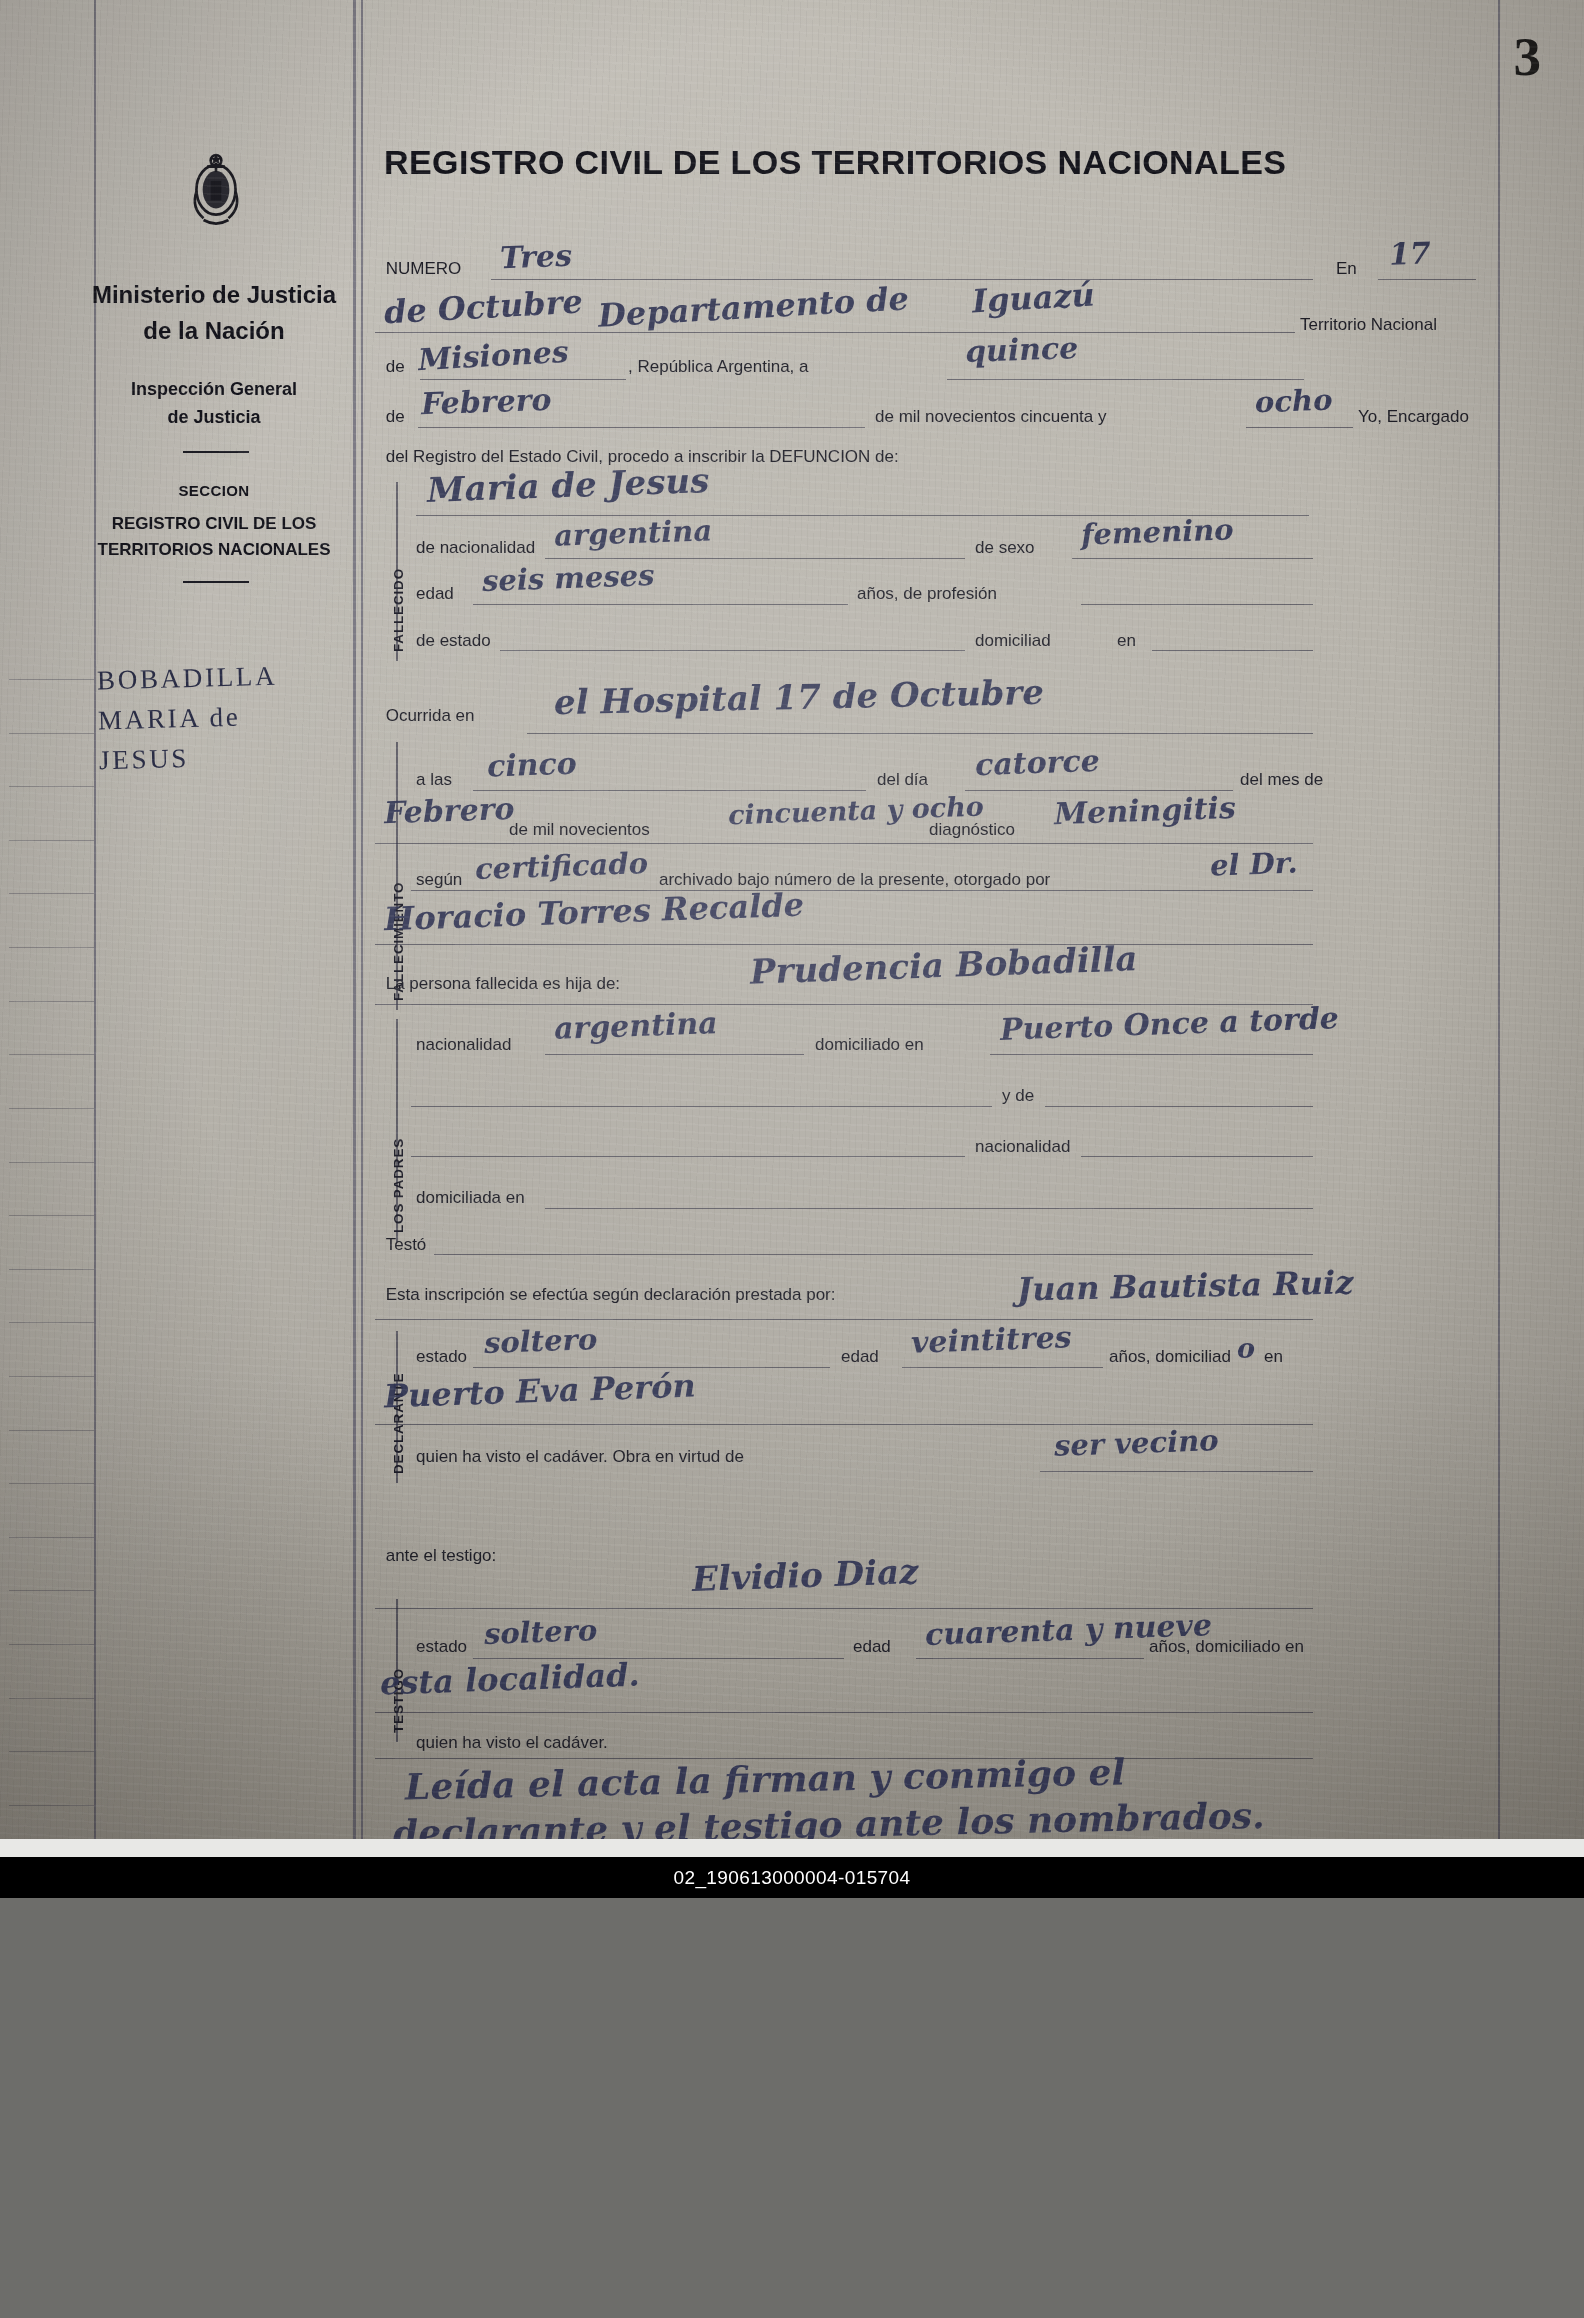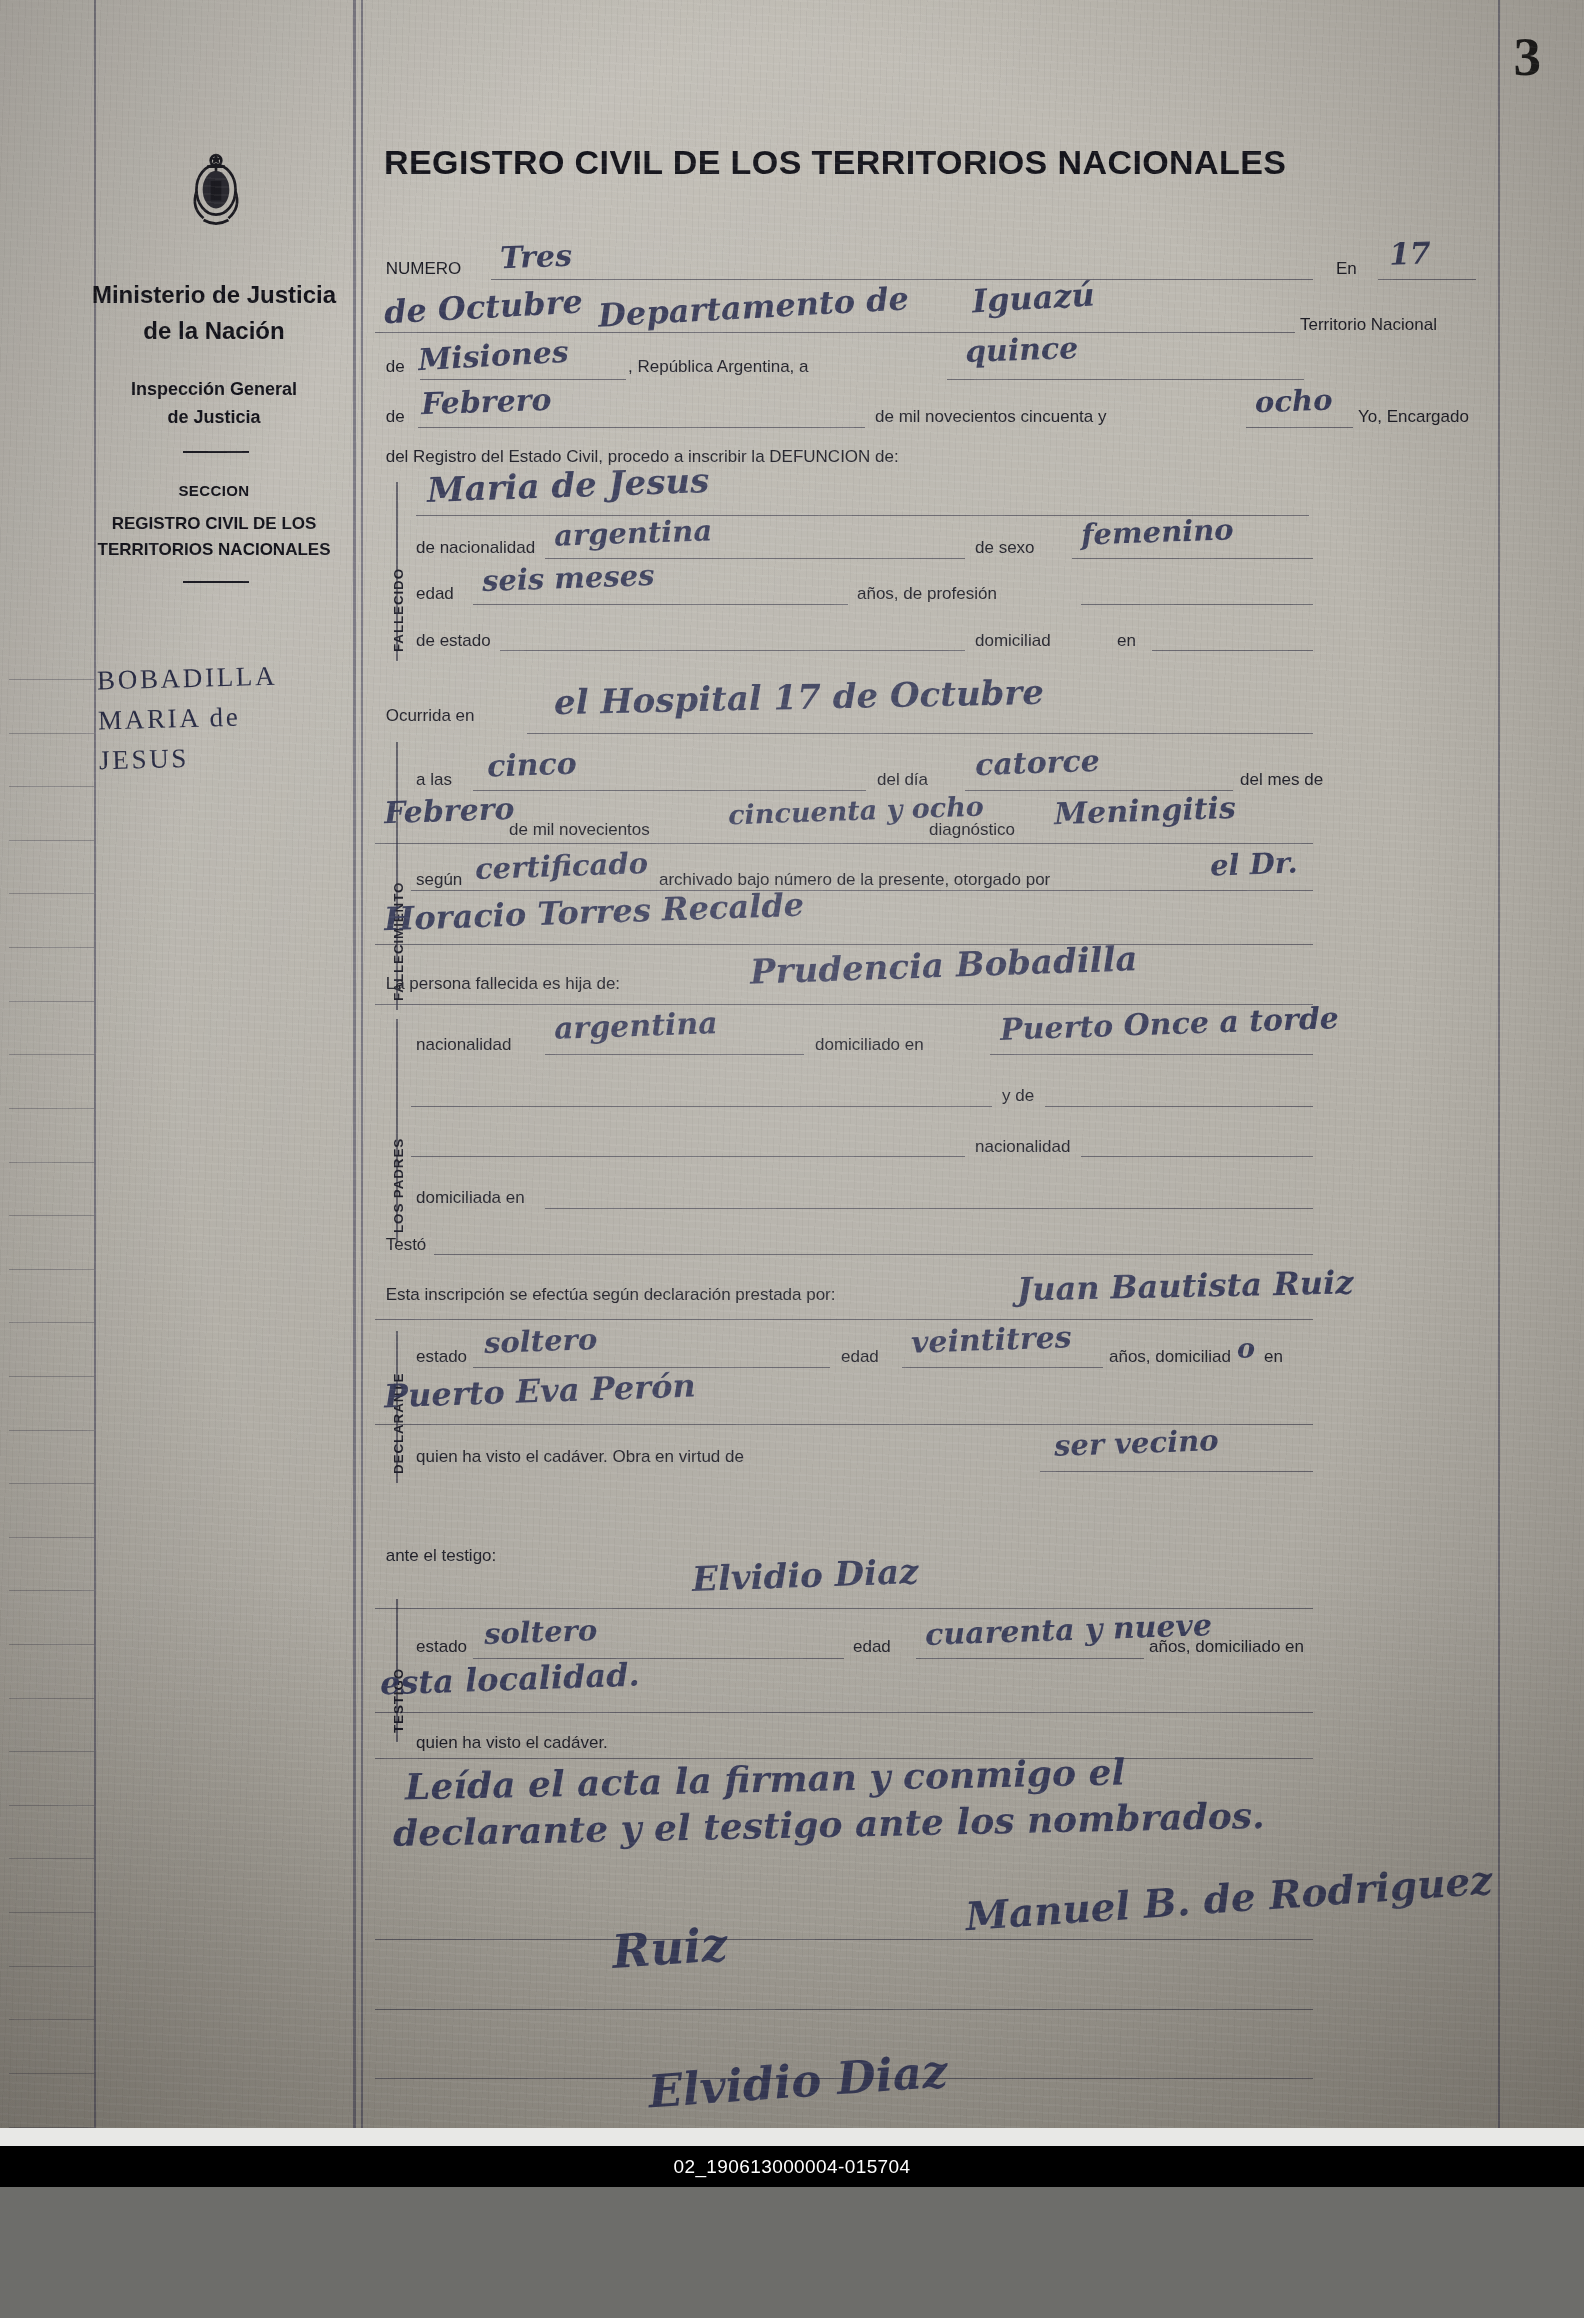--- a/index.html
+++ b/index.html
@@ -4,21 +4,21 @@
 <style>
   html,body{margin:0;padding:0;}
   body{
     width:1584px;height:2319px;
     background:#6d6d6a;
     font-family:"Liberation Sans",sans-serif;
     overflow:hidden;
   }
   .page{
     position:relative;
-    width:1584px;height:2187px;
+    width:1584px;height:1898px;
     background:#b9b5ac;
     background-image:
       linear-gradient(115deg, rgba(255,255,255,.16) 0%, rgba(255,255,255,0) 42%),
       linear-gradient(0deg, rgba(60,55,45,.18) 0%, rgba(255,255,255,0) 28%),
       linear-gradient(180deg, rgba(255,255,255,.10) 0%, rgba(0,0,0,.10) 100%);
     overflow:hidden;
   }
   
   .grain{
     position:absolute;inset:0;

